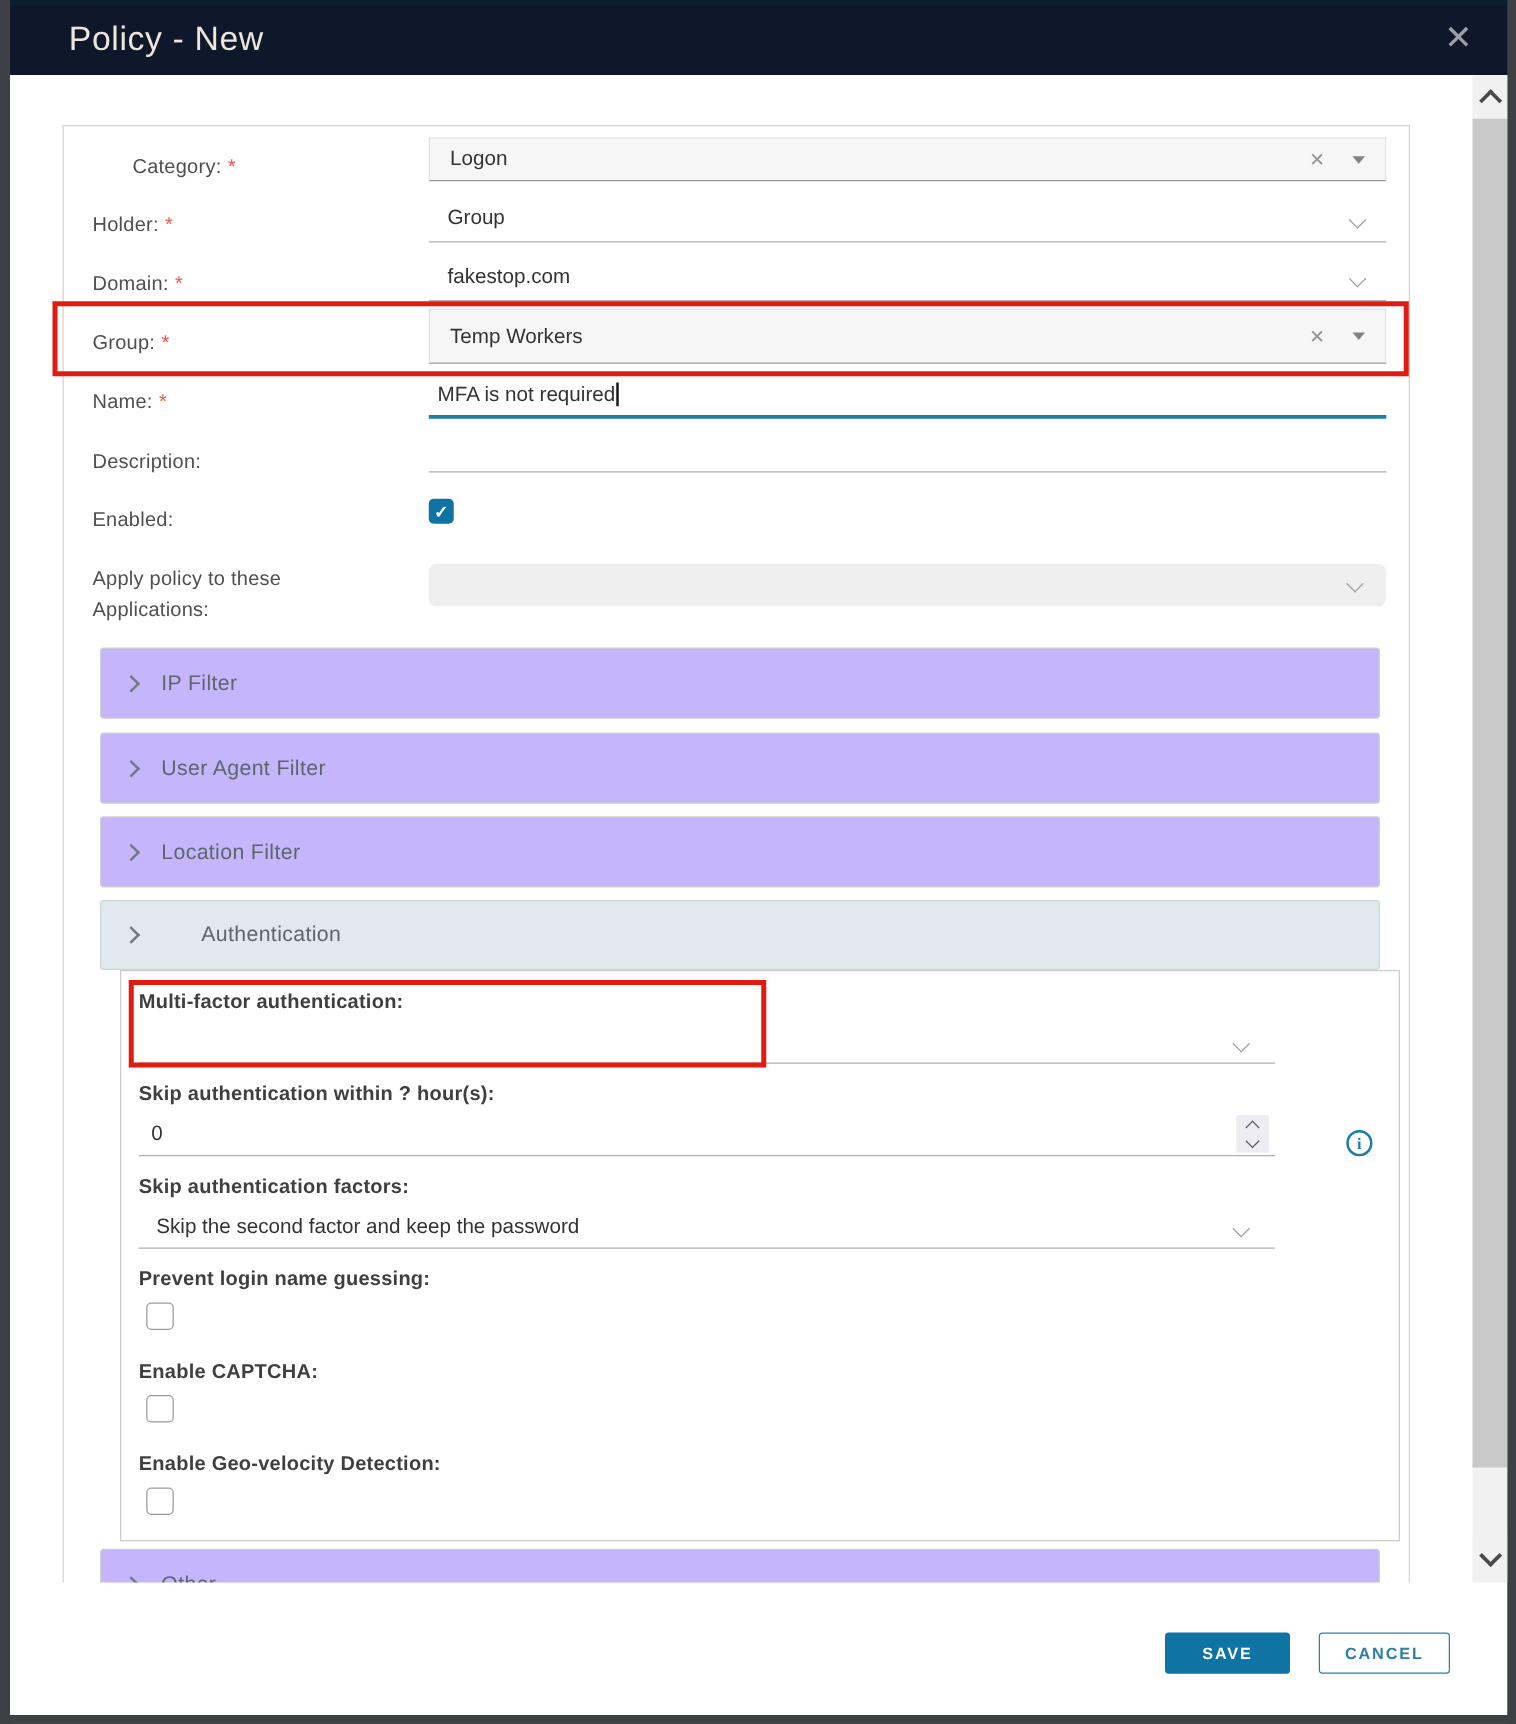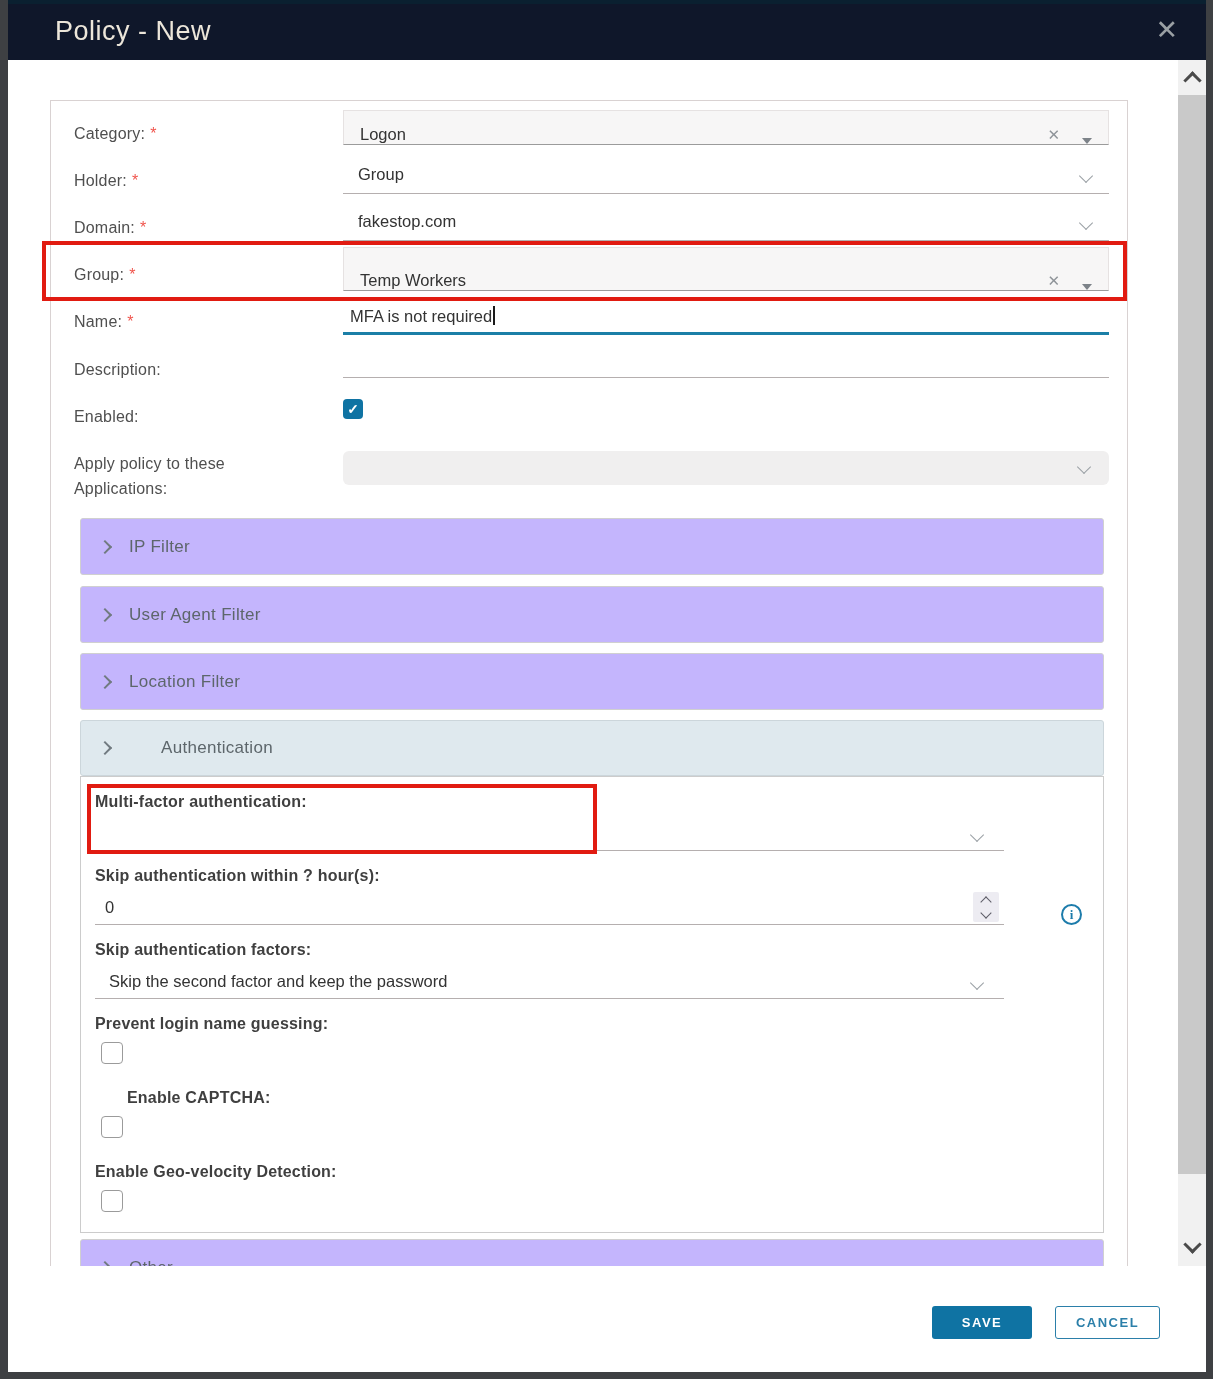--- a/index.html
+++ b/index.html
@@ -26,21 +26,21 @@
   .sb-chev-down{width:10px;height:10px;border-bottom:3px solid #4a4a4a;border-right:3px solid #4a4a4a;transform:rotate(45deg);margin-bottom:5px;}
 
   
   .form-panel{position:absolute;left:42px;top:40px;width:1078px;height:1400px;border:1px solid #d9d2d2;background:#fff;box-sizing:border-box;}
 
   .lbl{position:absolute;left:23px;font-size:16px;font-weight:500;color:#4f4f4f;letter-spacing:.2px;white-space:nowrap;}
   .req{color:#f0554d;margin-left:5px;}
   .val{font-size:16.5px;color:#333;white-space:nowrap;}
   .underline{position:absolute;height:1px;background:#b5afaf;}
 
-  .combo-box{position:absolute;left:292px;width:766px;background:#f7f6f6;border:1px solid #e6e2e2;border-bottom:1px solid #9b9b9b;box-sizing:border-box;display:flex;align-items:flex-end;padding:0 16px;cursor:pointer;}
+  .combo-box{position:absolute;left:292px;width:766px;background:#f7f6f6;border:1px solid #e6e2e2;border-bottom:1px solid #9b9b9b;box-sizing:border-box;display:flex;align-items:center;padding:0 16px;cursor:pointer;}
   .combo-spacer{flex:1;}
   .clear-x{color:#8f9499;font-size:15px;margin-right:22px;cursor:pointer;}
   .tri-down{width:0;height:0;border-left:5px solid transparent;border-right:5px solid transparent;border-top:6px solid #7d8389;}
   .chev{display:inline-block;width:9px;height:9px;border-right:1.5px solid #9aa0a5;border-bottom:1.5px solid #9aa0a5;transform:rotate(45deg);}
 
   .select-row{position:absolute;left:292px;width:766px;height:33px;cursor:pointer;}
   .select-row .val{position:absolute;left:15px;top:4px;}
   .select-row .chev{position:absolute;right:18px;top:10px;}
   .select-row .underline{left:0;right:0;bottom:0;}
 
@@ -51,21 +51,21 @@
   .checkbox.empty{width:22px;height:22px;background:#fff;border:1px solid #9b9b9b;}
 
   .apply-box{position:absolute;left:292px;top:350px;width:766px;height:34px;background:#f0efef;border-radius:6px;cursor:pointer;}
   .apply-box .chev{position:absolute;right:20px;top:11px;}
 
   .accordion{position:absolute;left:29px;width:1024px;height:57px;border:1px solid #d0d0d0;border-radius:3px;background:#c4b5fd;box-sizing:border-box;display:flex;align-items:center;padding-left:19px;cursor:pointer;}
   .accordion .chev-right{width:8px;height:8px;border-top:2px solid #717a80;border-right:2px solid #717a80;transform:rotate(45deg);margin-right:19px;flex:none;}
   .accordion .acc-label{font-size:17px;color:#5d666b;letter-spacing:.3px;white-space:nowrap;}
   .accordion.auth{background:#dfe9ee;border-color:#ccd6db;gap:32px;}
 
-  .auth-content{position:absolute;left:29px;top:675px;width:1024px;height:457px;border:1px solid #cccccc;background:#fff;box-sizing:border-box;}
+  .auth-content{position:absolute;left:45px;top:675px;width:1024px;height:457px;border:1px solid #cccccc;background:#fff;box-sizing:border-box;}
   .auth-lbl{position:absolute;left:14px;font-size:16px;font-weight:600;color:#3f3f3f;letter-spacing:.2px;white-space:nowrap;}
   .auth-select{position:absolute;left:14px;width:909px;height:30px;cursor:pointer;}
   .auth-select .val{position:absolute;left:14px;top:3px;}
   .auth-select .chev{position:absolute;right:22px;top:9px;}
   .auth-select .underline{left:0;right:0;bottom:0;}
 
   .spinner{position:absolute;left:892px;top:115px;width:26px;height:30px;background:#edecf2;border-radius:2px;display:flex;flex-direction:column;align-items:center;justify-content:center;gap:3px;cursor:pointer;}
   .spin-up{width:7px;height:7px;border-top:1.5px solid #5c5c66;border-left:1.5px solid #5c5c66;transform:rotate(45deg);}
   .spin-down{width:7px;height:7px;border-bottom:1.5px solid #5c5c66;border-right:1.5px solid #5c5c66;transform:rotate(45deg);}
 
@@ -85,21 +85,21 @@
   <div class="dlg-header">
     <div class="dlg-title">Policy - New</div>
     <div class="dlg-close">✕</div>
   </div>
 
   <div class="content-bg"></div>
 
   <div class="scrollview">
     <div class="form-panel">
 
-      <div class="lbl" style="top:24px;">
+      <div class="lbl" style="top:24px;margin-left:32px;">
         <span>Category:</span><span class="req">*</span>
       </div>
       <div class="combo-box" style="top:9px;height:35px;">
         <span class="val">Logon</span>
         <span class="combo-spacer"></span>
         <span class="clear-x">✕</span>
         <span class="tri-down"></span>
       </div>
 
       <div class="lbl" style="top:71px;">
@@ -204,21 +204,21 @@
         <div class="auth-lbl" style="top:164px;">Skip authentication factors:</div>
         <div class="auth-select" style="top:192px;">
           <span class="val">Skip the second factor and keep the password</span>
           <span class="chev"></span>
           <div class="underline"></div>
         </div>
 
         <div class="auth-lbl" style="top:238px;">Prevent login name guessing:</div>
         <div class="checkbox empty" style="left:20px;top:265px;"></div>
 
-        <div class="auth-lbl" style="top:312px;margin-left:32px;">Enable CAPTCHA:</div>
+        <div class="auth-lbl" style="top:312px;">Enable CAPTCHA:</div>
         <div class="checkbox empty" style="left:20px;top:339px;"></div>
 
         <div class="auth-lbl" style="top:386px;">Enable Geo-velocity Detection:</div>
         <div class="checkbox empty" style="left:20px;top:413px;"></div>
       </div>
 
       <div class="accordion" style="top:1138px;">
         <span class="chev-right"></span>
         <span class="acc-label">Other</span>
       </div>

